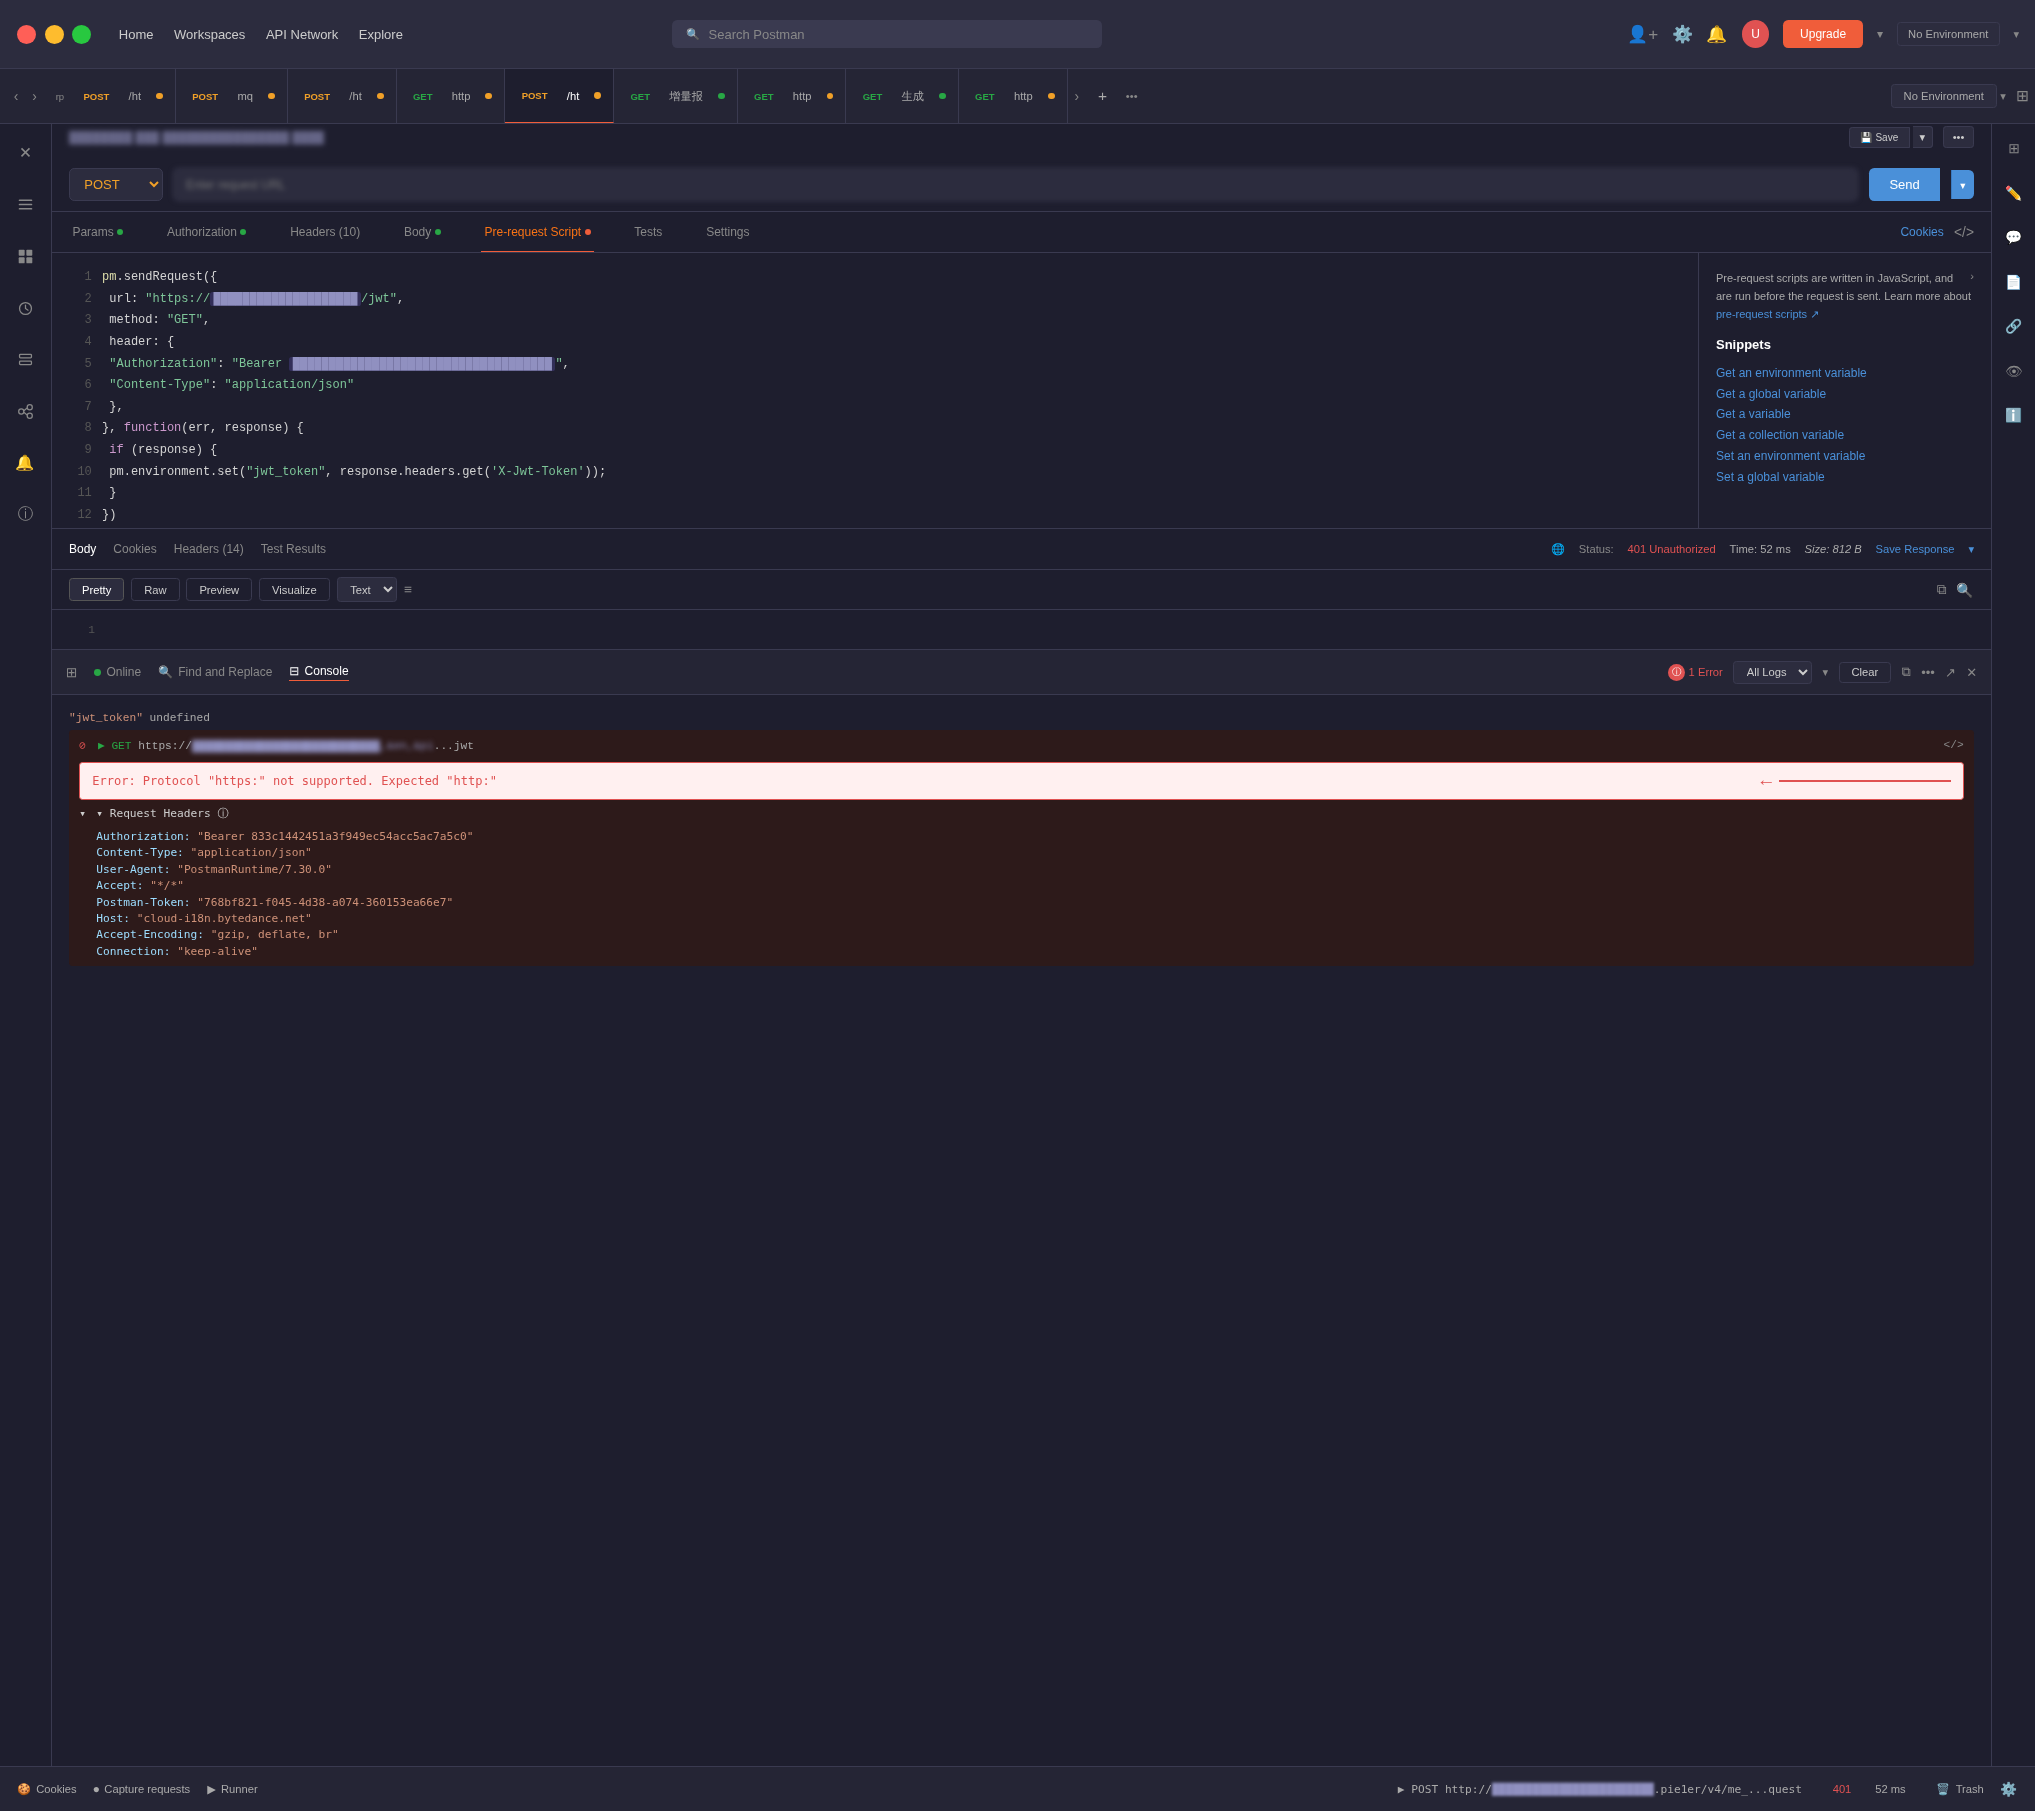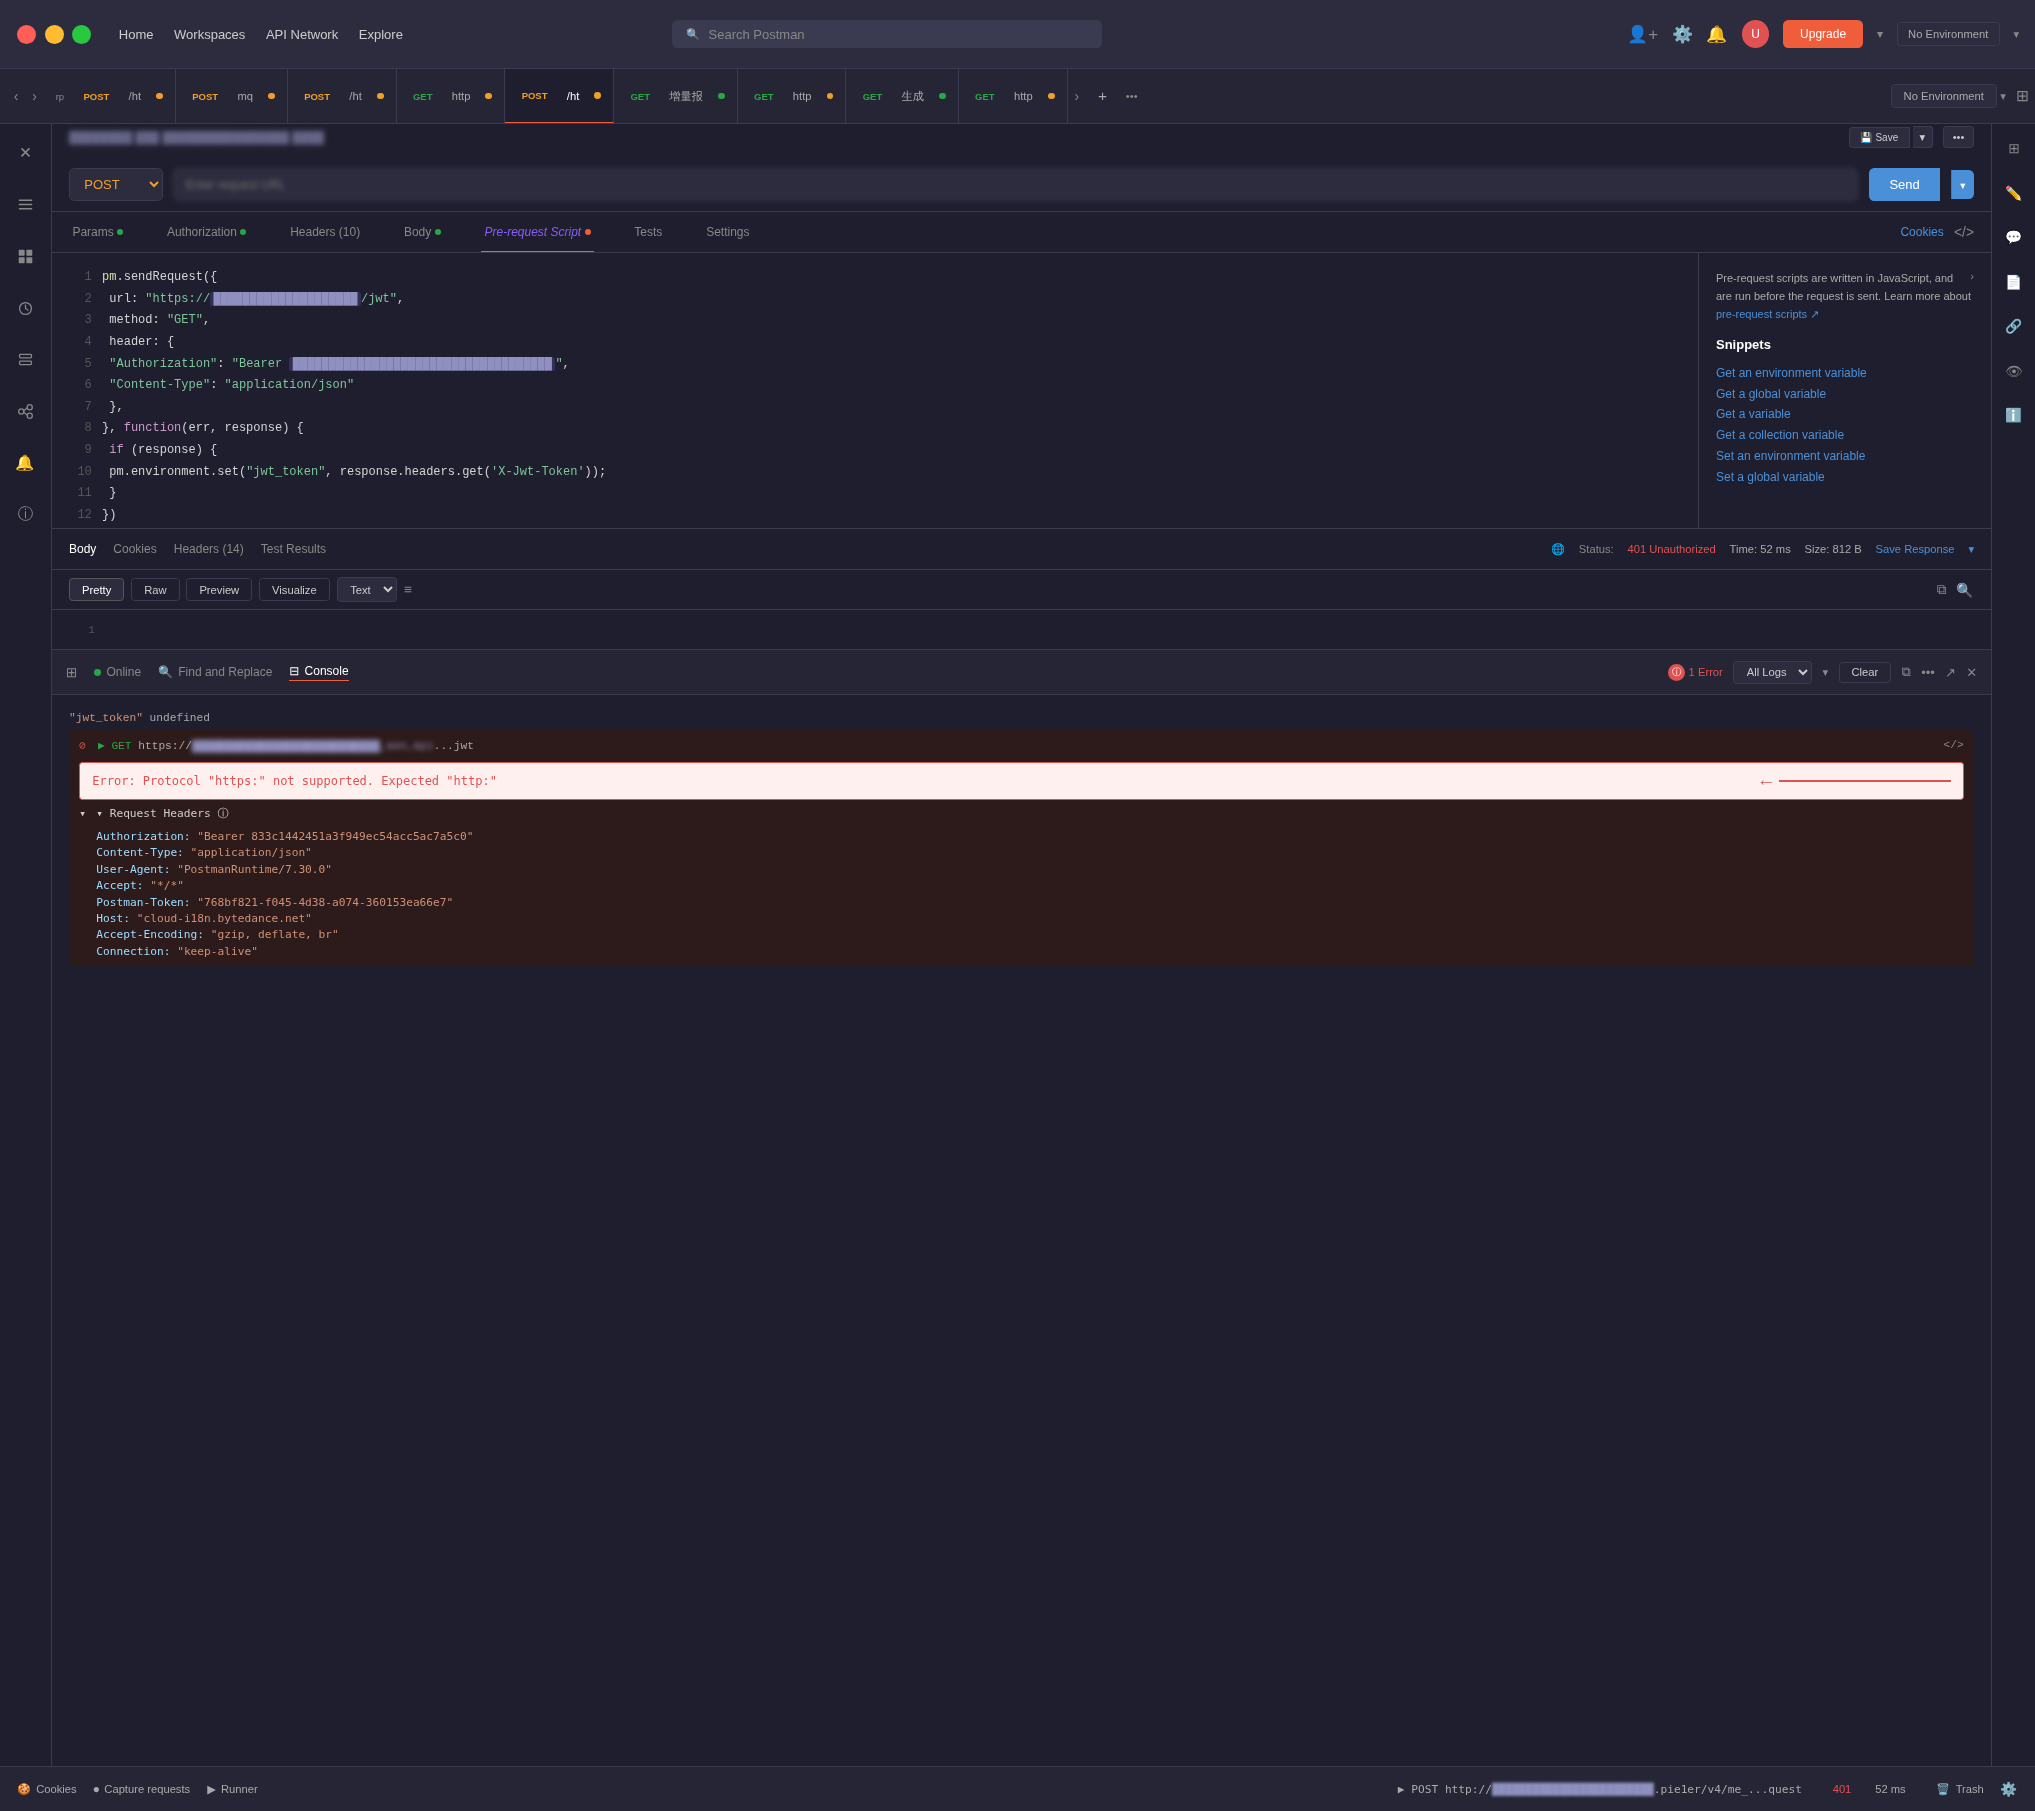--- a/index.html
+++ b/index.html
@@ -43,21 +43,21 @@
     .request-area { padding: 10.3px 17px; border-bottom: 0.9px solid #3a3a50; }
     .request-url-bar { display: flex; align-items: center; gap: 10.3px; margin-top: 6.9px; }
     .method-select { background: #2c2c3e; border: 0.9px solid #3a3a50; color: #f0a028; padding: 6.9px 10.3px; border-radius: 5.2px; font-size: 13px; cursor: pointer; min-width: 86px; }
     .url-input { flex: 1; background: #2c2c3e; border: 0.9px solid #3a3a50; color: #aaa; padding: 8.6px 12px; border-radius: 5.2px; font-size: 12px; }
     .send-btn { background: #4a90d9; color: #fff; border: none; border-radius: 5.2px 0 0 5.2px; padding: 8.6px 20.6px; font-size: 13px; cursor: pointer; }
     .send-dropdown { background: #4a90d9; color: #fff; border: none; border-radius: 0 5.2px 5.2px 0; padding: 8.6px 8.6px; font-size: 10.3px; cursor: pointer; border-left: 0.9px solid #3a7ac0; }
 
     
     .tabs-row { display: flex; align-items: center; padding: 0 17px; border-bottom: 0.9px solid #3a3a50; height: 41px; gap: 37px; }
     .tab-item { color: #888; cursor: pointer; font-size: 12px; padding: 0 3.4px; height: 100%; display: flex; align-items: center; border-bottom: 1.7px solid transparent; }
-    .tab-item.active { color: #8b5cf6; border-bottom: 1.7px solid #f05d3a; font-style: italic; }
+    .tab-item.active { color: #f97316; border-bottom: 1.7px solid #f05d3a; }
     .tab-item .dot-green-sm { width: 6px; height: 6px; border-radius: 50%; background: #28a745; display: inline-block; margin-left: 3.4px; }
     .tab-right { margin-left: auto; display: flex; align-items: center; gap: 10.3px; }
     .cookies-link { color: #4a90d9; cursor: pointer; font-size: 12px; }
 
     
     .editor-area { display: flex; flex: 1; overflow: hidden; }
     .code-editor { flex: 1; background: #1e1e2e; padding: 13.8px; overflow: auto; font-family: 'Courier New', monospace; font-size: 12px; line-height: 1.8; }
     .line-num { color: #555; display: inline-block; width: 26px; text-align: right; margin-right: 10.3px; user-select: none; }
     .kw { color: #cc99cd; }
     .str { color: #7ec699; }
@@ -73,21 +73,21 @@
     .snippet-item { color: #4a90d9; cursor: pointer; font-size: 12px; padding: 3.4px 0; }
 
     
     .response-area { border-top: 0.9px solid #3a3a50; background: #1e1e2e; }
     .response-tabs { display: flex; align-items: center; padding: 0 17px; height: 41px; gap: 17px; border-bottom: 0.9px solid #3a3a50; }
     .resp-tab { color: #888; cursor: pointer; font-size: 12px; }
     .resp-tab.active { color: #fff; }
     .status-info { margin-left: auto; display: flex; gap: 13.8px; font-size: 11.2px; align-items: center; }
     .status-401 { color: #e05252; }
     .time-info { color: #aaa; }
-    .size-info { color: #aaa; }
+    .size-info { color: #aaa; font-style: italic; }
     .save-resp { color: #4a90d9; cursor: pointer; }
     .response-toolbar { display: flex; align-items: center; padding: 6.9px 17px; gap: 6.9px; border-bottom: 0.9px solid #3a3a50; }
     .resp-btn { background: transparent; border: 0.9px solid #3a3a50; color: #ccc; padding: 4.3px 12px; border-radius: 3.4px; cursor: pointer; font-size: 11.2px; }
     .resp-btn.active { background: #2c2c3e; color: #fff; border: 0.9px solid #555; }
     .text-select { background: #2c2c3e; border: 0.9px solid #3a3a50; color: #ccc; padding: 4.3px 8.6px; border-radius: 3.4px; cursor: pointer; font-size: 11.2px; }
     .resp-body { padding: 13.8px 17px; font-family: 'Courier New', monospace; font-size: 11.2px; color: #d4d4d4; }
 
     
     .console-area { border-top: 0.9px solid #3a3a50; background: #1e1e2e; flex: 1; }
     .console-toolbar { display: flex; align-items: center; padding: 0 13.8px; height: 45px; gap: 17px; border-bottom: 0.9px solid #3a3a50; background: #252535; }

